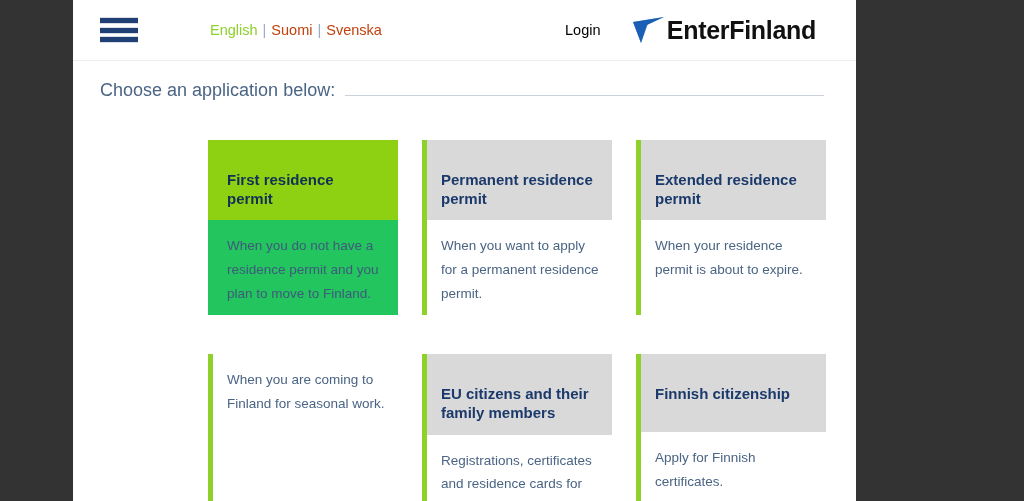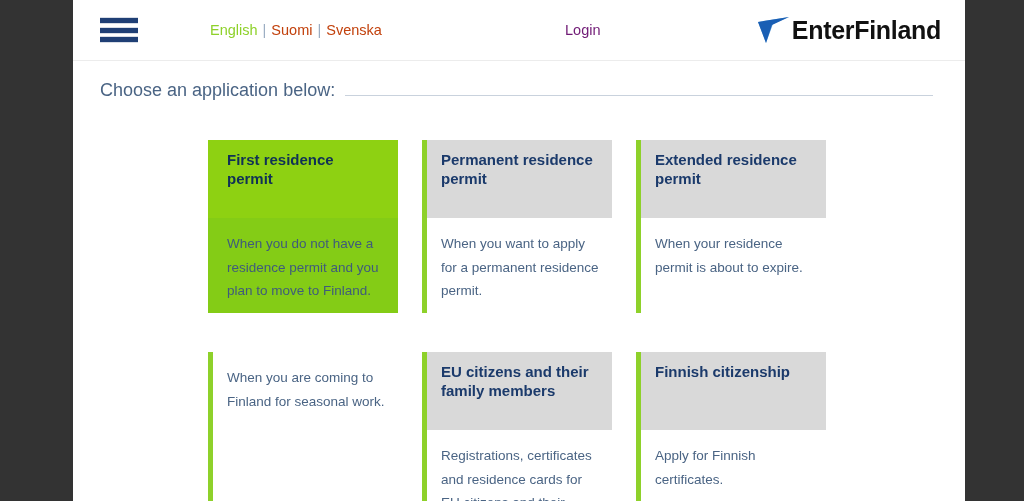--- a/index.html
+++ b/index.html
@@ -9,21 +9,21 @@
     font-family:"Liberation Sans", sans-serif;
     -webkit-font-smoothing:antialiased;
   }
   .viewport{position:relative;width:1024px;height:501px;}
 
   .gutter{position:absolute;top:0;bottom:0;background:#333333;}
   .gutter.left{left:0;width:73px;}
   .gutter.right{right:0;width:59px;}
 
   .page{
-    position:absolute;left:73px;top:0;width:892px;height:501px;
+    position:absolute;left:73px;top:0;width:783px;height:501px;
     background:#ffffff;overflow:hidden;text-decoration:underline;
   }
 
   
   .header{
     position:relative;height:60px;
     border-bottom:1px solid #ececec;
     background:#ffffff;
   }
   .hamburger{
@@ -43,25 +43,25 @@
     display:flex;align-items:center;
     font-size:14.5px;color:#5b7493;white-space:nowrap;
   }
   .lang a{text-decoration:none;color:#c2410c;}
   .lang a.active{color:#8ed12a;}
   .lang .sep{margin:0 5px;color:#9aacc2;}
 
   .login{
     position:absolute;left:492px;top:0;height:60px;
     display:flex;align-items:center;
-    font-size:14.5px;color:#701a75;text-decoration:none;
+    font-size:14.5px;color:#000000;text-decoration:none;
   }
 
   .logo{
-    position:absolute;right:24px;top:0;height:60px;
+    position:absolute;right:40px;top:0;height:60px;
     display:flex;align-items:center;gap:2px;
   }
   .logo .mark{display:block;width:34px;height:30px;}
   .logo .word{
     font-size:25px;font-weight:700;color:#111111;
     letter-spacing:-0.3px;line-height:1;
   }
 
   
   .title-row{
@@ -93,21 +93,21 @@
     cursor:pointer;
     background:transparent;
   }
   .card .stripe{
     position:absolute;left:0;top:0;bottom:0;width:5px;
     background:#8ed12a;
   }
   .card .card-head{
     background:#d9d9d9;
     min-height:78px;
-    padding:10px 16px 12px 14px;
+    padding:30px 16px 12px 14px;
     box-sizing:border-box;
   }
   .card .card-head h3{
     margin:0;
     font-size:15px;
     font-weight:700;
     line-height:1.28;
     color:#1b3a6b;
   }
   .card .card-body{
@@ -124,21 +124,21 @@
   }
 
   
   .card.is-active{padding-left:0;}
   .card.is-active .card-head{
     background:#8ed112;
     padding-left:19px;
   }
   .card.is-active .card-head h3{color:#103156;}
   .card.is-active .card-body{
-    background:#84cc16;
+    background:#22c55e;
     padding-left:19px;
   }
   .card.is-active .card-body p{color:#3f5b7c;}
 </style>
 </head>
 <body>
 
 <div class="viewport">
 
   <div class="gutter left"></div>

